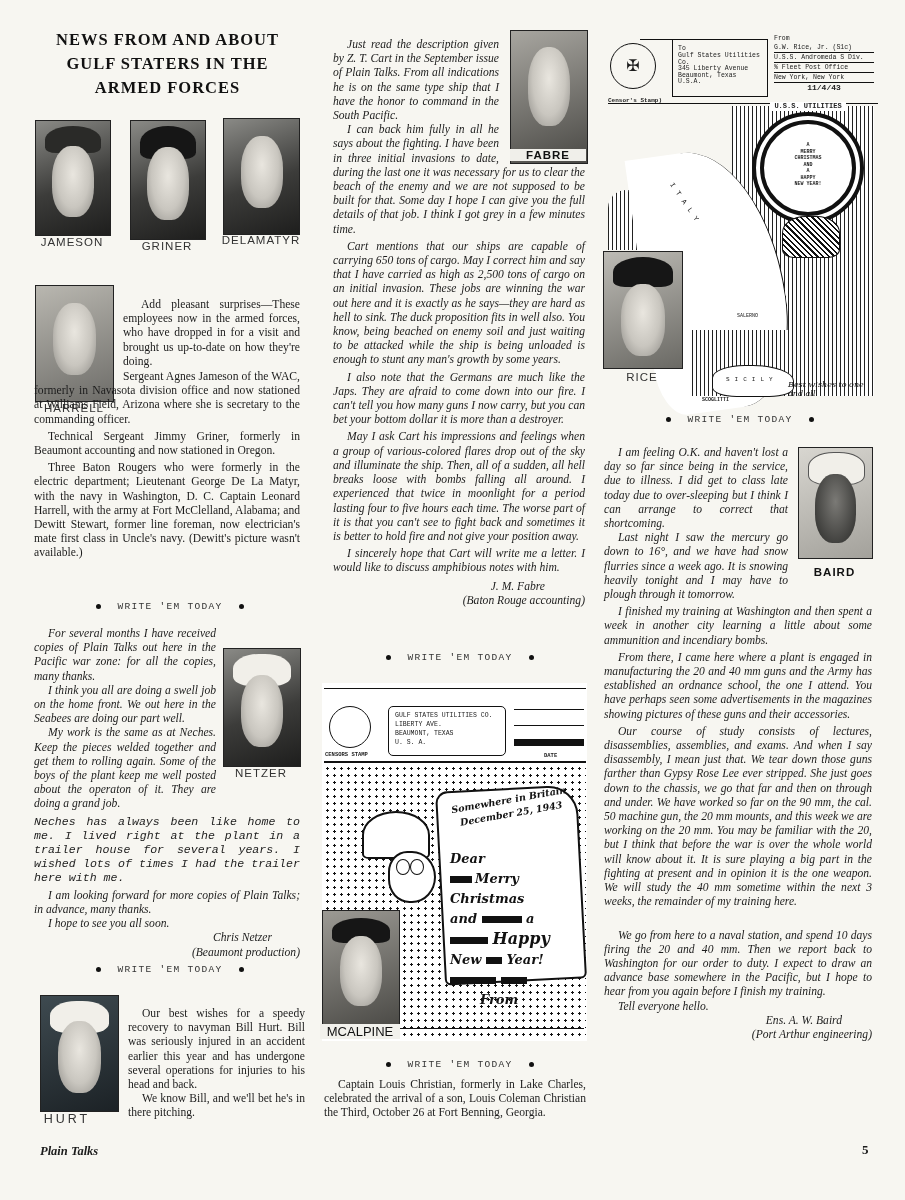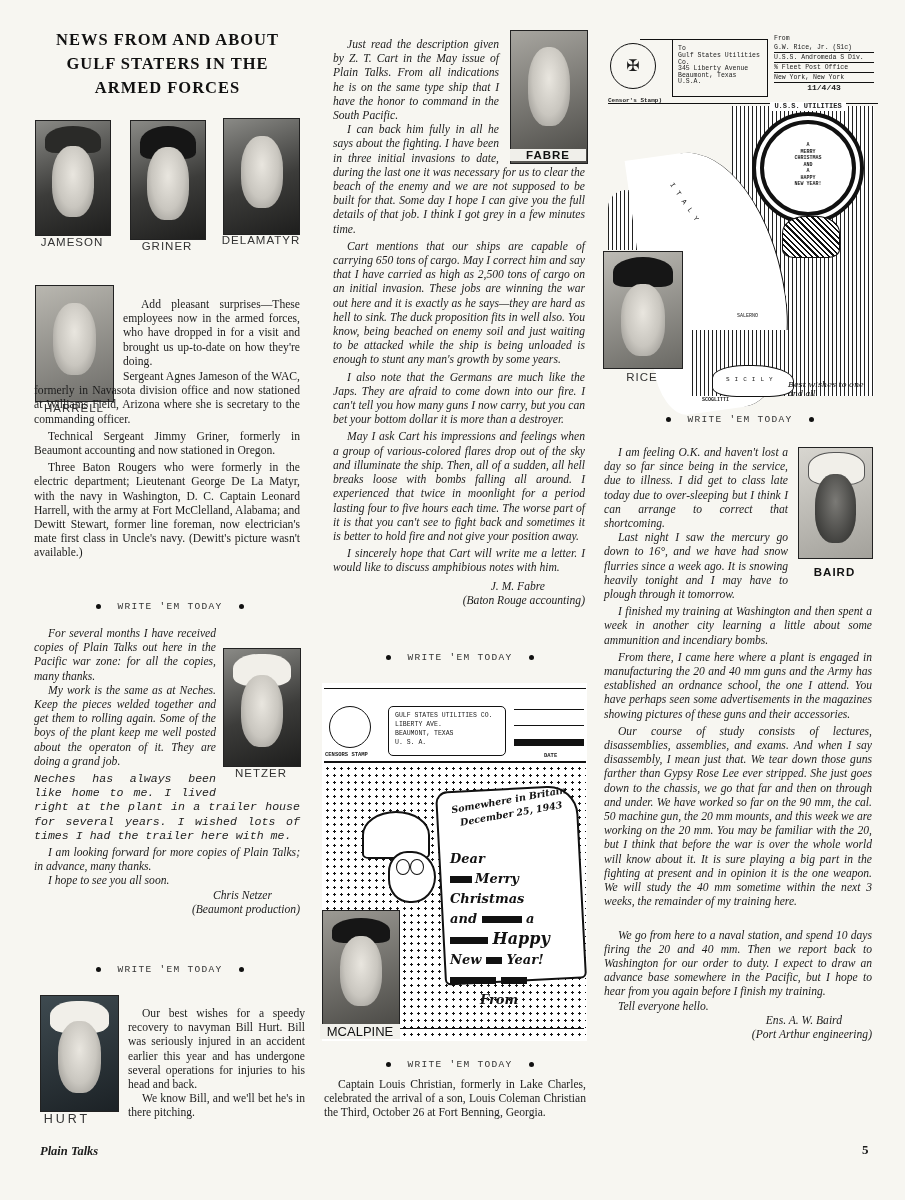--- a/index.html
+++ b/index.html
@@ -78,20 +78,21 @@
 
 <div class="photo" style="left:223px;top:648px;width:76px;height:117px;">
   <div class="hat white"></div>
     <div class="face"></div>
 </div>
 <div class="cap" style="left:220px;top:767px;width:82px;">NETZER</div>
 
 <div class="abs txt it" style="left:34px;top:627px;width:266px;">
   <div style="float:right;width:84px;height:160px;"></div>
   <p>For several months I have received copies of Plain Talks out here in the Pacific war zone: for all the copies, many thanks.</p>
+  <p>I think you all are doing a swell job on the home front. We out here in the Seabees are doing our part well.</p>
   <p>My work is the same as at Neches. Keep the pieces welded together and get them to rolling again. Some of the boys of the plant keep me well posted about the operaton of it. They are doing a grand job.</p>
   <p style="margin-top:3px;text-indent:0;font-family:Liberation Mono, monospace;">Neches has always been like home to me. I lived right at the plant in a trailer house for several years. I wished lots of times I had the trailer here with me.</p>
   <p style="margin-top:3px;">I am looking forward for more copies of Plain Talks; in advance, many thanks.</p>
   <p>I hope to see you all soon.</p>
   <div class="sig" style="padding-right:28px;">Chris Netzer</div>
   <div class="sig">(Beaumont production)</div>
 </div>
 
 <div class="sep" style="left:30px;top:964px;width:280px;">
   <span class="dot"></span><span>WRITE 'EM TODAY</span><span class="dot"></span>
@@ -109,21 +110,21 @@
 
 <div class="abs" style="left:40px;top:1144px;font-weight:bold;font-style:italic;font-size:12.5px;">Plain Talks</div>
 
 <div class="photo" style="left:510px;top:30px;width:76px;height:132px;background:linear-gradient(160deg,#a8a6a0,#4a4945);">
   <div class="face" style="top:12%;height:60%;"></div>
 </div>
 <div class="cap" style="left:510px;top:149px;width:76px;font-weight:bold;color:#111;background:#f0efea;">FABRE</div>
 
 <div class="abs txt it" style="left:333px;top:38px;width:252px;">
   <div style="float:right;width:86px;height:122px;"></div>
-  <p>Just read the description given by Z. T. Cart in the May issue of Plain Talks. From all indications he is on the same type ship that I have the honor to command in the South Pacific.</p>
+  <p>Just read the description given by Z. T. Cart in the September issue of Plain Talks. From all indications he is on the same type ship that I have the honor to command in the South Pacific.</p>
   <p>I can back him fully in all he says about the fighting. I have been in three initial invasions to date, during the last one it was necessary for us to clear the beach of the enemy and we are not supposed to be built for that. Some day I hope I can give you the full details of that job. I think I got grey in a few minutes time.</p>
   <p style="margin-top:3px;">Cart mentions that our ships are capable of carrying 650 tons of cargo. May I correct him and say that I have carried as high as 2,500 tons of cargo on an initial invasion. These jobs are winning the war out here and it is exactly as he says—they are hard as hell to sink. The duck proposition fits in well also. You know, being beached on enemy soil and just waiting to be attacked while the ship is being unloaded is enough to stunt any man's growth by some years.</p>
   <p style="margin-top:3px;">I also note that the Germans are much like the Japs. They are afraid to come down into our fire. I can't tell you how many guns I now carry, but you can bet your bottom dollar it is more than a destroyer.</p>
   <p style="margin-top:3px;">May I ask Cart his impressions and feelings when a group of various-colored flares drop out of the sky and illuminate the ship. Then, all of a sudden, all hell breaks loose with bombs falling all around. I experienced that twice in moonlight for a period lasting four to five hours each time. The worse part of it is that you can't see to fight back and sometimes it is better to hold fire and not give your position away.</p>
   <p style="margin-top:3px;">I sincerely hope that Cart will write me a letter. I would like to discuss amphibious notes with him.</p>
   <div class="sig" style="padding-right:40px;margin-top:4px;">J. M. Fabre</div>
   <div class="sig">(Baton Rouge accounting)</div>
 </div>
 
 <div class="sep" style="left:315px;top:652px;width:290px;">

